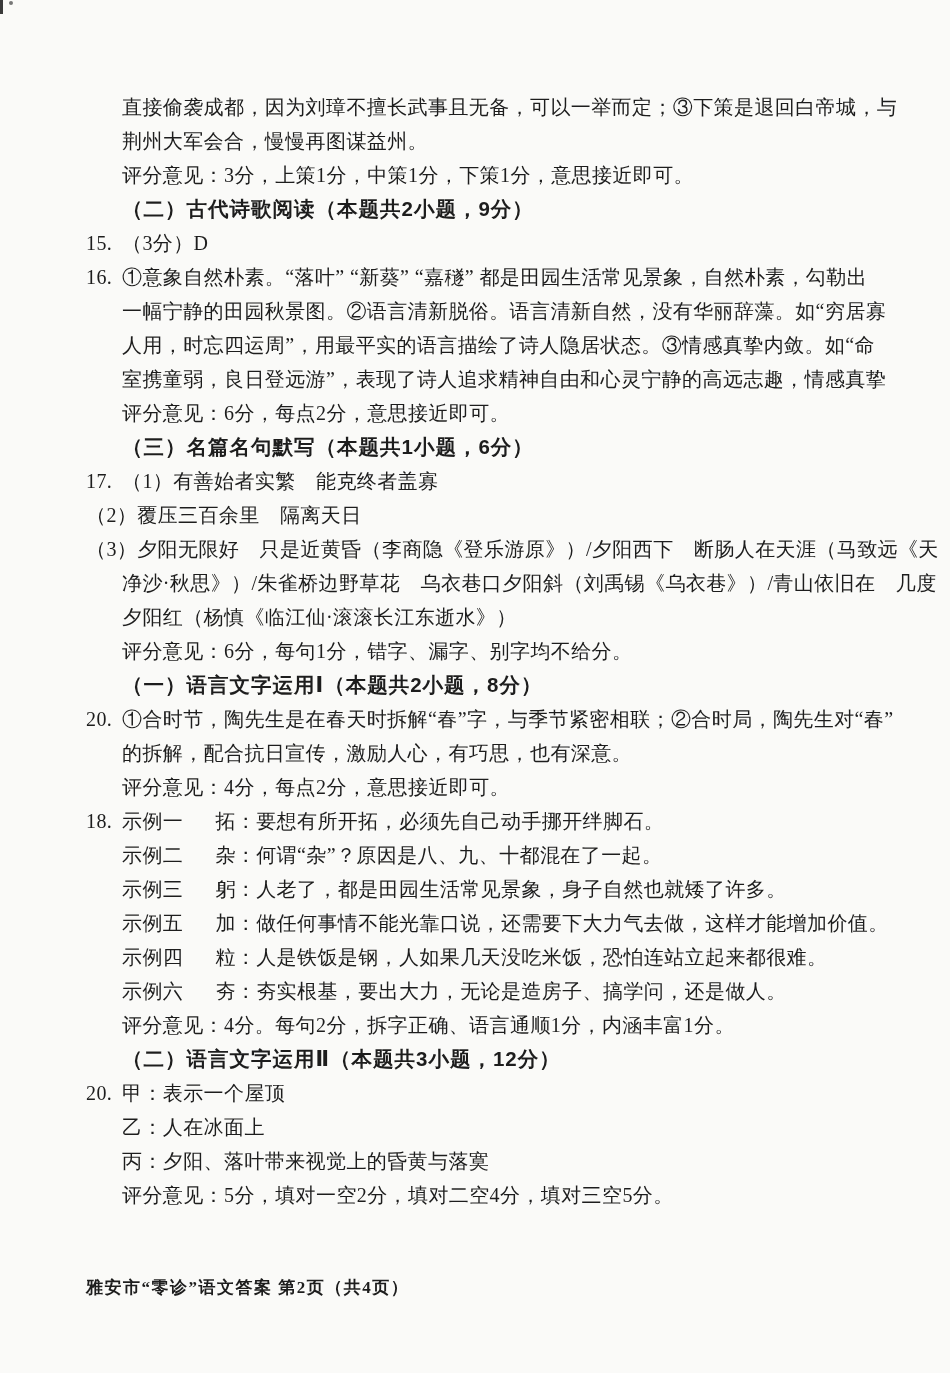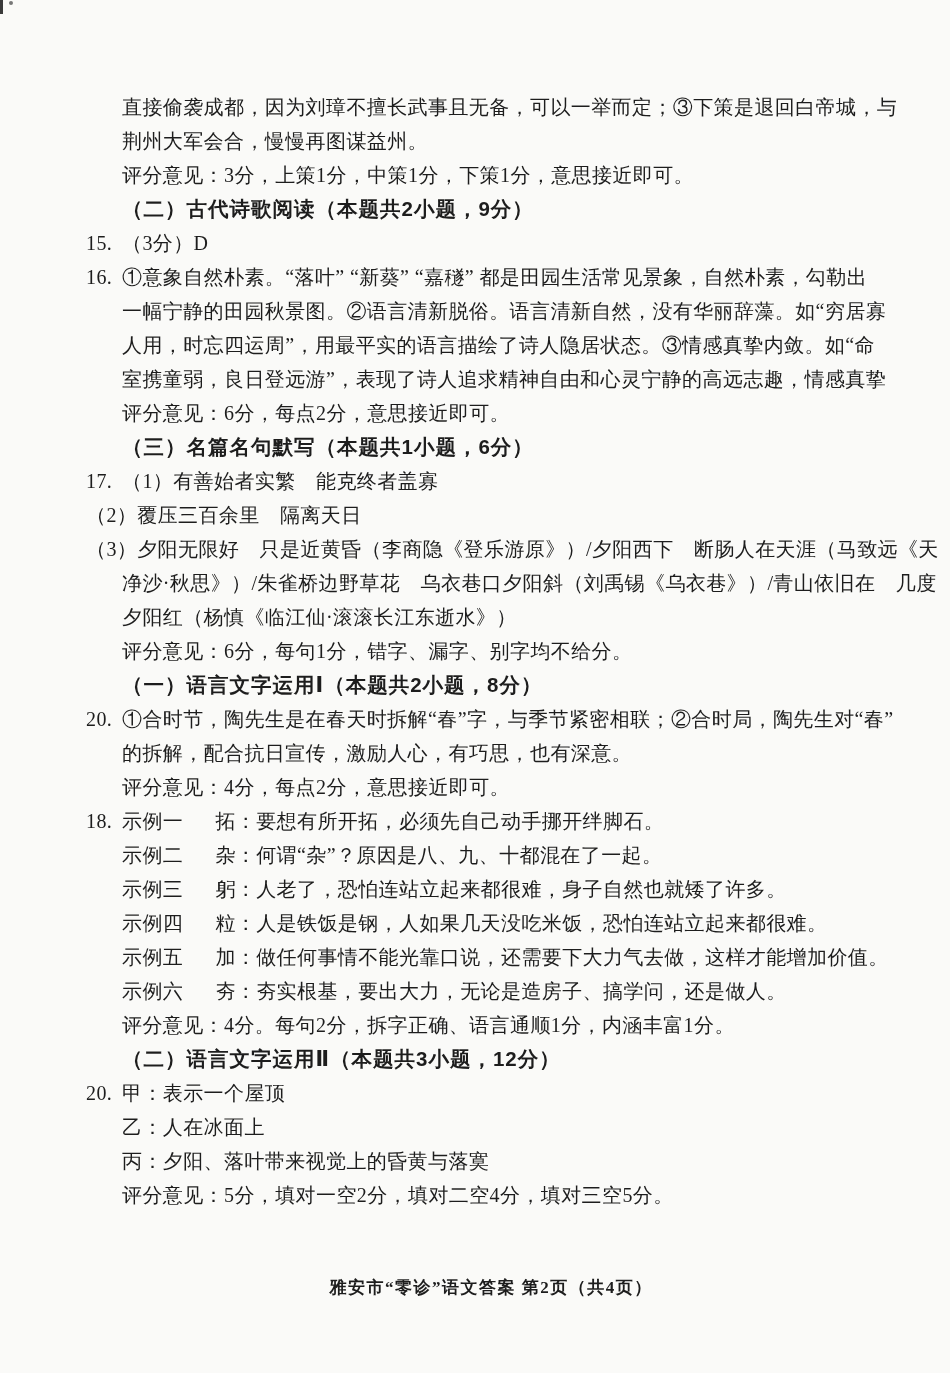--- a/index.html
+++ b/index.html
@@ -24,21 +24,21 @@
   .row  { position:relative; }
   .qnum { position:absolute; left:-36px; top:0;text-align:center; }
   .bold {
     font-weight:700; font-size:20.5px;
     font-family:"Liberation Sans","DejaVu Sans",sans-serif;
     letter-spacing:1px;
   }
   .exlabel { display:inline-block; width:88px; }
   .footer {
     position:absolute; left:86px; top:1271px; width:810px;
-    text-align:center; font-size:17px; font-weight:600;
+    font-size:17px; font-weight:600;
     line-height:34px; letter-spacing:1.5px;
   }
 </style>
 </head>
 <body>
 
 <div class="page">
   <div class="scan-corner"></div>
   <div class="scan-dot"></div>
 
@@ -89,29 +89,29 @@
       <span class="qnum">18.</span>
       <span class="exlabel">示例一</span>
       <span>拓：要想有所开拓，必须先自己动手挪开绊脚石。</span>
     </div>
     <div class="line ind">
       <span class="exlabel">示例二</span>
       <span>杂：何谓“杂”？原因是八、九、十都混在了一起。</span>
     </div>
     <div class="line ind">
       <span class="exlabel">示例三</span>
-      <span>躬：人老了，恐怕连站立起来都很难，身子自然也就矮了许多。</span>
+      <span>躬：人老了，都是田园生活常见景象，身子自然也就矮了许多。</span>
+    </div>
+    <div class="line ind">
+      <span class="exlabel">示例五</span>
+      <span>加：做任何事情不能光靠口说，还需要下大力气去做，这样才能增加价值。</span>
     </div>
     <div class="line ind">
       <span class="exlabel">示例四</span>
       <span>粒：人是铁饭是钢，人如果几天没吃米饭，恐怕连站立起来都很难。</span>
-    </div>
-    <div class="line ind">
-      <span class="exlabel">示例五</span>
-      <span>加：做任何事情不能光靠口说，还需要下大力气去做，这样才能增加价值。</span>
     </div>
     <div class="line ind">
       <span class="exlabel">示例六</span>
       <span>夯：夯实根基，要出大力，无论是造房子、搞学问，还是做人。</span>
     </div>
     <div class="line ind">评分意见：4分。每句2分，拆字正确、语言通顺1分，内涵丰富1分。</div>
 
     <div class="line ind bold">（二）语言文字运用Ⅱ（本题共3小题，12分）</div>
 
     <div class="line ind row">

